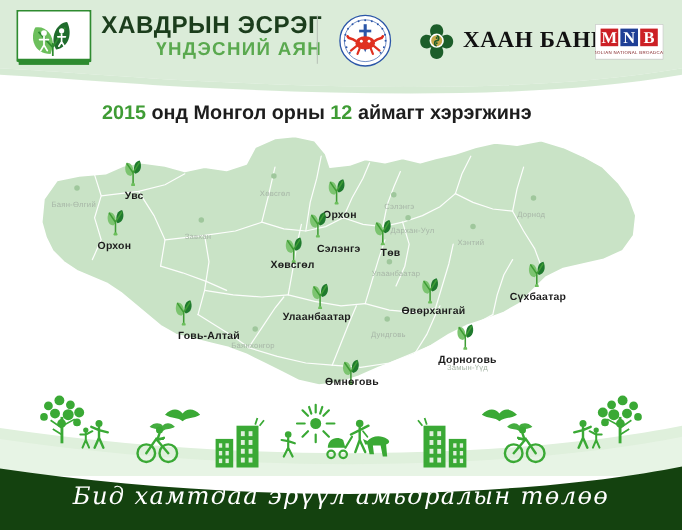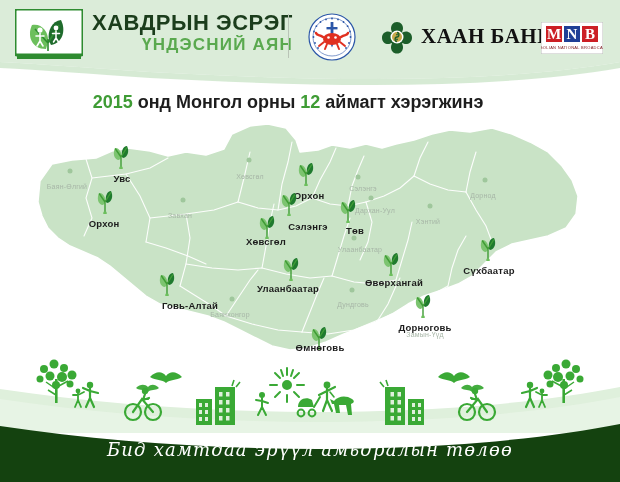--- a/index.html
+++ b/index.html
@@ -103,21 +103,21 @@
   
   .footer {
     position:absolute; left:0; top:418px; width:620px; height:64px;
     overflow:hidden;
   }
   .footer-text {
     position:absolute; left:0; top:21px; width:620px;
     text-align:center;
     font-family:"DejaVu Serif", serif;
     font-style:italic;
-    font-size:18px; color:#ffffff;
+    font-size:22px; color:#ffffff;
     letter-spacing:1.2px;
     white-space:nowrap;
   }
 </style>
 </head>
 <body>
 
 <div id="poster">
 
   <div class="header">

